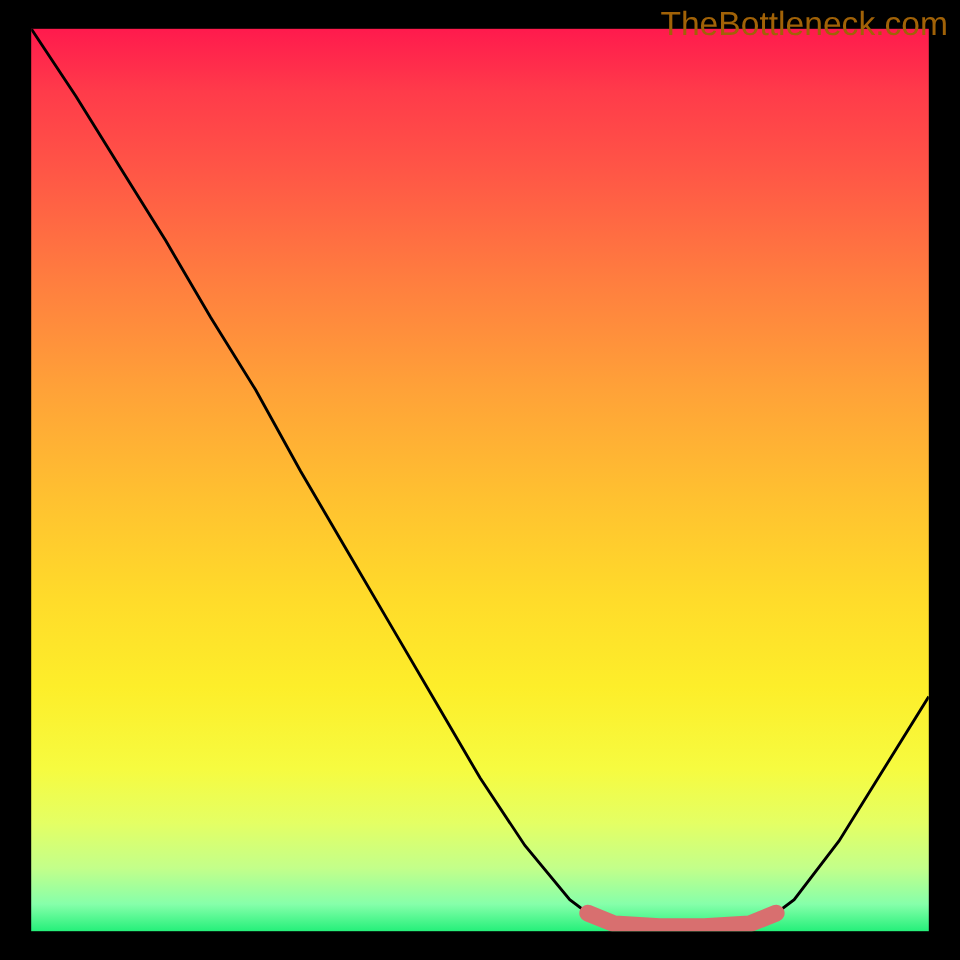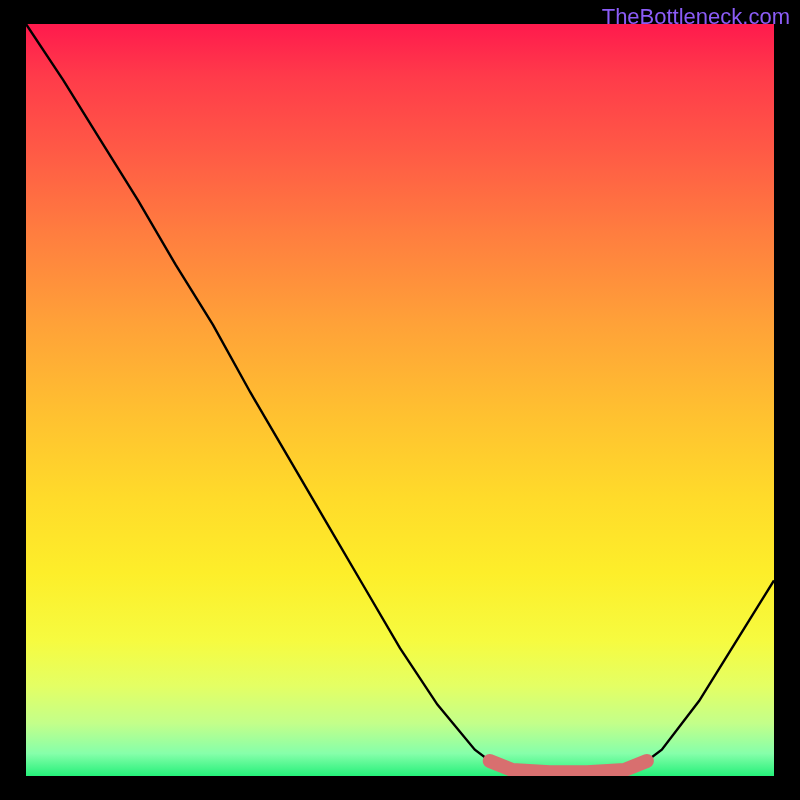--- a/index.html
+++ b/index.html
@@ -8,23 +8,23 @@
     background: #000;
     width: 800px;
     height: 800px;
     position: relative;
     overflow: hidden;
   }
   .watermark {
     position: absolute;
     top: 4px;
     right: 10px;
-    color: #8b5cf6;
+    color: #a16207;
     font-family: Arial, Helvetica, sans-serif;
-    font-size: 22px;
+    font-size: 28px;
     z-index: 20;
   }
   .plot-frame {
     position: absolute;
     left: 26px;
     top: 24px;
     width: 748px;
     height: 752px;
     background: #000;
   }

